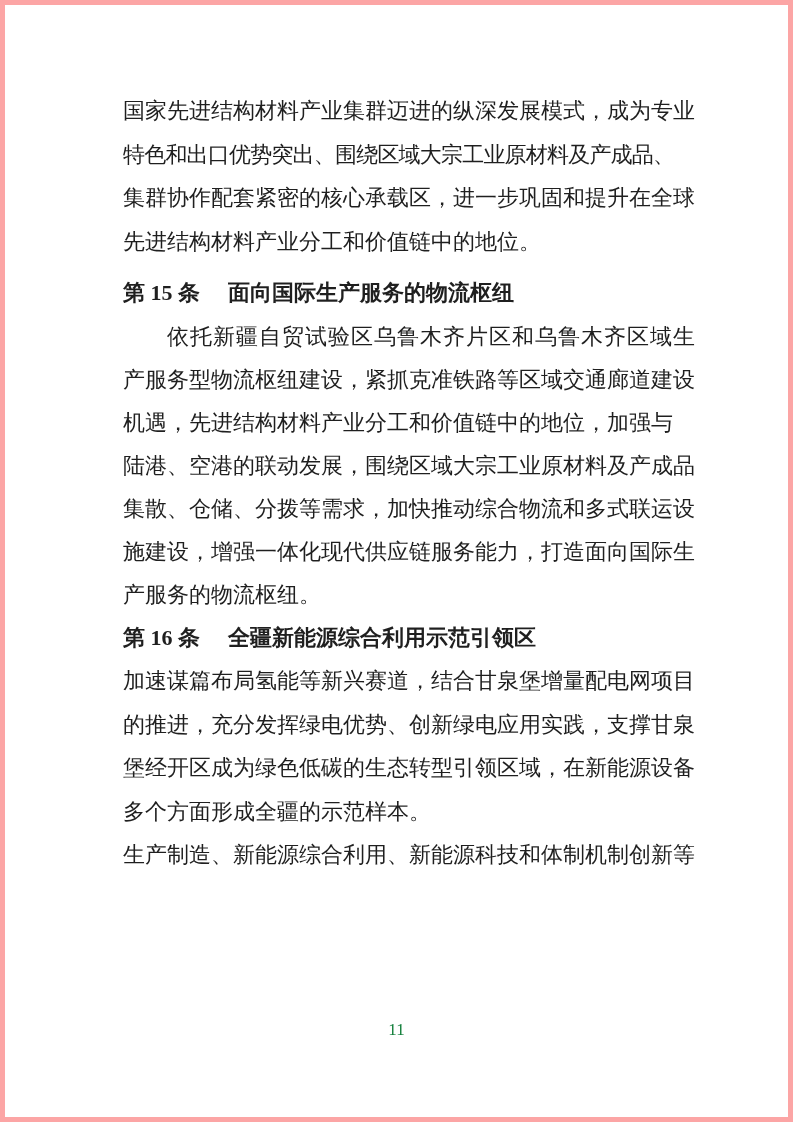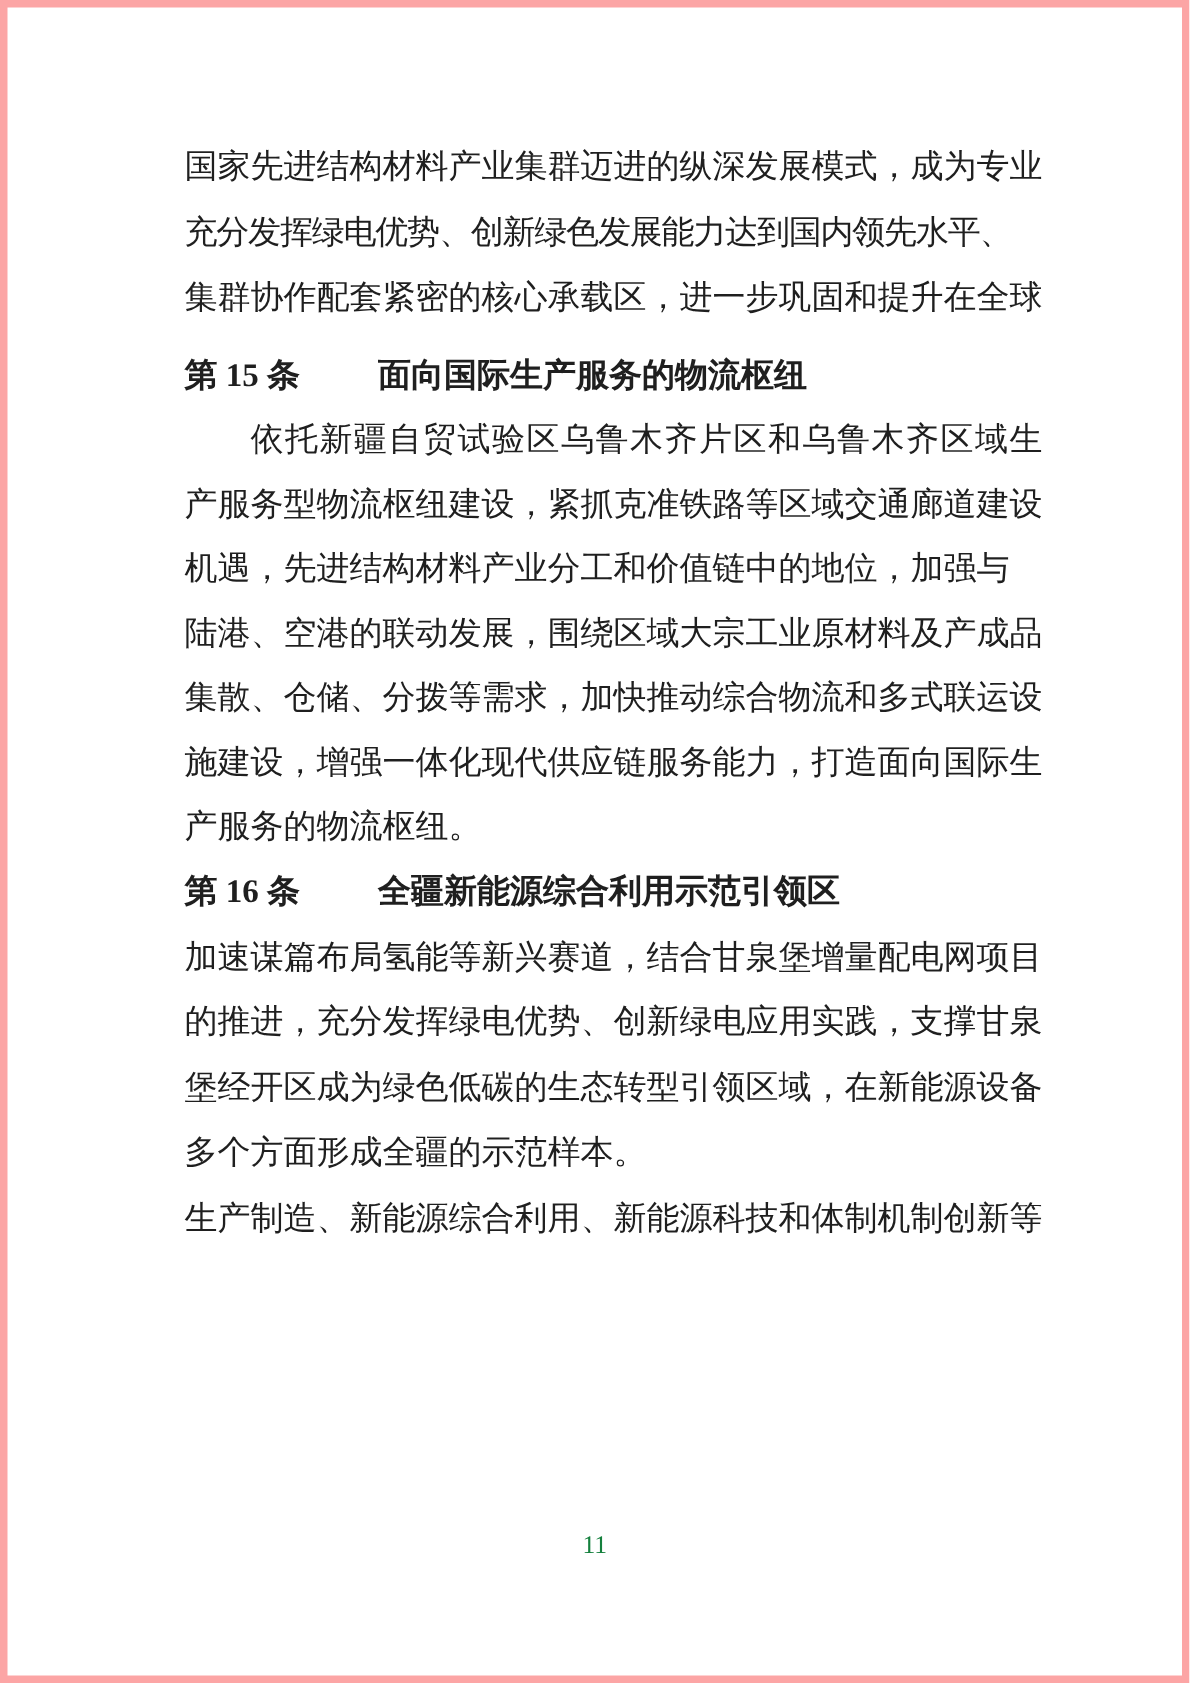--- a/index.html
+++ b/index.html
@@ -48,43 +48,44 @@
   .article {
     line-height: 43.5px;
     height: 43.5px;
     font-weight: 700;
     white-space: nowrap;
   }
   .article.first {
     margin-top: 8px;
   }
   .art-label {
-    margin-right: 52px;
+    margin-right: 28px;
   }
   .footer {
     position: absolute;
     left: 0;
     top: 1015px;
     width: 100%;
     text-align: center;
     font-size: 17px;
     line-height: 20px;
     color: #15803d;
   }
 </style>
 </head>
 <body>
 
 <div class="page">
   <div class="content">
 
     <div class="para">
       <div class="line">国家先进结构材料产业集群迈进的纵深发展模式，成为专业</div>
-      <div class="line tight">充分发挥绿电优势、创新绿色发展能力达到国内领先水平、</div>
+      <div class="line tight">特色和出口优势突出、围绕区域大宗工业原材料及产成品、</div>
       <div class="line">集群协作配套紧密的核心承载区，进一步巩固和提升在全球</div>
+      <div class="line">先进结构材料产业分工和价值链中的地位。</div>
     </div>
 
     <div class="article first">
       <span class="art-label">第 15 条</span><span class="art-title">面向国际生产服务的物流枢纽</span>
     </div>
 
     <div class="para tight-leading">
       <div class="line indent fill">依托新疆自贸试验区乌鲁木齐片区和乌鲁木齐区域生</div>
       <div class="line">产服务型物流枢纽建设，紧抓克准铁路等区域交通廊道建设</div>
       <div class="line">机遇，先进结构材料产业分工和价值链中的地位，加强与</div>

